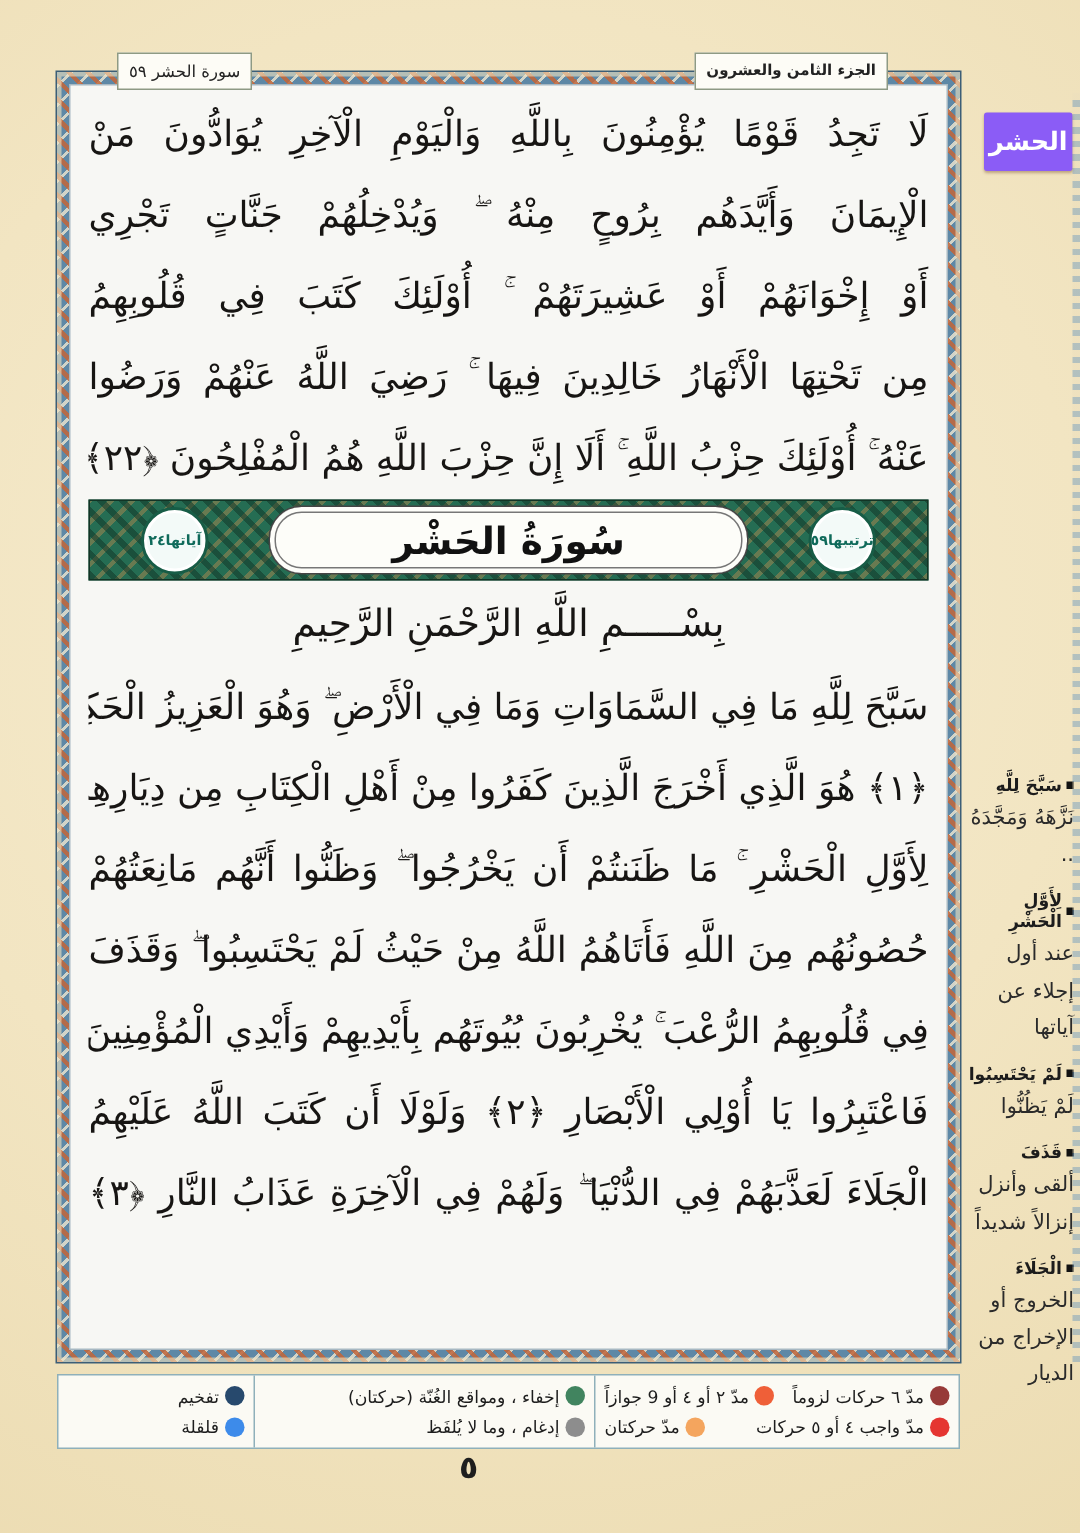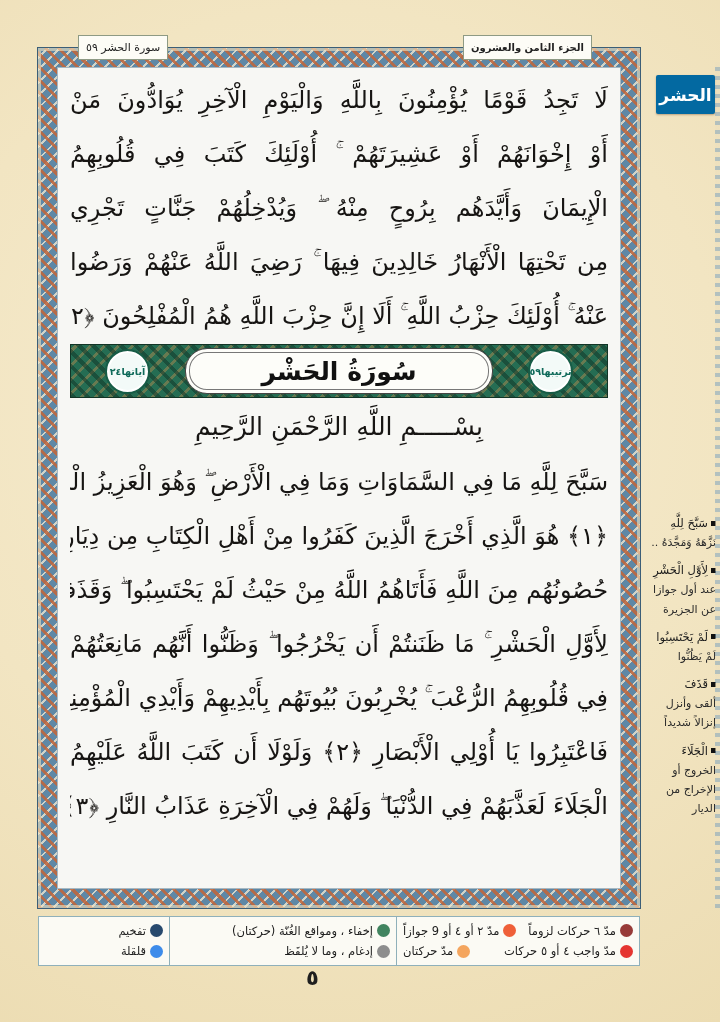--- a/index.html
+++ b/index.html
@@ -7,28 +7,28 @@
     width:720px;height:1022px;position:relative;overflow:hidden;
     background:radial-gradient(circle at 45% 40%, #f6ecd0 0%, #f2e5c2 55%, #ecdcb2 100%);
     font-family:"DejaVu Sans", sans-serif;
     -webkit-font-smoothing:antialiased;
   }
   .page{position:absolute;inset:0;}
 
   
   .surah-tab{
     position:absolute;top:75px;right:5px;width:59px;height:39px;
-    background:#0369a1;color:#fff;display:flex;align-items:center;justify-content:center;
+    background:#8b5cf6;color:#fff;display:flex;align-items:center;justify-content:center;
     font-size:17px;font-weight:bold;border-radius:2px;box-shadow:0 1px 2px rgba(90,40,10,.35);
   }
 
   
   .frame{
     position:absolute;left:38px;top:48px;width:602px;height:860px;box-sizing:border-box;
-    padding:19px;
+    padding:8px;
     background:
       repeating-linear-gradient(45deg, rgba(194,102,58,.85) 0 3px, transparent 3px 9px),
       repeating-linear-gradient(-45deg, rgba(238,230,208,.8) 0 2px, transparent 2px 9px),
       #5e88a6;
     outline:1px solid #3c5e77;
     box-shadow:0 0 0 3px rgba(242,229,194,.6) inset;
   }
   .inner{
     width:100%;height:100%;box-sizing:border-box;background:#f7f7f4;
     border:1px solid #a7b8c2;padding:5px 12px 2px;position:relative;
@@ -76,23 +76,23 @@
   }
   .banner-circle.order{right:34px;}
   .banner-circle.ayat{left:34px;}
 
   
   .margin-notes{
     position:absolute;right:1px;top:516px;width:76px;box-sizing:border-box;
     direction:rtl;text-align:right;padding-right:3px;color:#1c1c1c;
   }
   .note{margin-bottom:11px;}
-  .note-head{font-size:11.5px;font-weight:normal;display:flex;align-items:center;gap:3px;justify-content:flex-start;}
+  .note-head{font-size:11.5px;font-weight:bold;display:flex;align-items:center;gap:3px;justify-content:flex-start;}
   .note-bullet{width:5px;height:5px;background:#111;display:inline-block;flex:none;}
-  .note-gloss{font-size:11px;line-height:1.75;margin-top:3px;color:#2a2a2a;}
+  .note-gloss{font-size:14px;line-height:1.75;margin-top:3px;color:#2a2a2a;}
 
   
   .legend{
     position:absolute;left:38px;top:916px;width:602px;height:50px;box-sizing:border-box;
     background:#fbfaf4;border:1px solid #8fb0ba;direction:rtl;display:flex;
   }
   .legend-cell{
     box-sizing:border-box;display:flex;flex-direction:column;justify-content:space-evenly;
     padding:0 6px;border-left:1px solid #8fb0ba;
   }
@@ -118,22 +118,22 @@
 
   <div class="surah-tab">الحشر</div>
 
   <div class="frame">
     <div class="cartouche surah">سورة الحشر ٥٩</div>
     <div class="cartouche juz">الجزء الثامن والعشرون</div>
 
     <div class="inner">
       <div class="qlines">
         <div class="qline">لَا تَجِدُ قَوْمًا يُؤْمِنُونَ بِاللَّهِ وَالْيَوْمِ الْآخِرِ يُوَادُّونَ مَنْ</div>
+        <div class="qline">الْإِيمَانَ وَأَيَّدَهُم بِرُوحٍ مِنْهُ ۖ وَيُدْخِلُهُمْ جَنَّاتٍ تَجْرِي</div>
         <div class="qline">أَوْ إِخْوَانَهُمْ أَوْ عَشِيرَتَهُمْ ۚ أُوْلَئِكَ كَتَبَ فِي قُلُوبِهِمُ</div>
-        <div class="qline">الْإِيمَانَ وَأَيَّدَهُم بِرُوحٍ مِنْهُ ۖ وَيُدْخِلُهُمْ جَنَّاتٍ تَجْرِي</div>
         <div class="qline">مِن تَحْتِهَا الْأَنْهَارُ خَالِدِينَ فِيهَا ۚ رَضِيَ اللَّهُ عَنْهُمْ وَرَضُوا</div>
         <div class="qline">عَنْهُ ۚ أُوْلَئِكَ حِزْبُ اللَّهِ ۚ أَلَا إِنَّ حِزْبَ اللَّهِ هُمُ الْمُفْلِحُونَ ﴿٢٢﴾</div>
       </div>
 
       <div class="banner">
         <div class="banner-circle order">
           <span>ترتيبها</span>
           <span>٥٩</span>
         </div>
         <div class="banner-cartouche">سُورَةُ الحَشْر</div>
@@ -141,43 +141,43 @@
           <span>آياتها</span>
           <span>٢٤</span>
         </div>
       </div>
 
       <div class="bismillah">بِسْـــــمِ اللَّهِ الرَّحْمَنِ الرَّحِيمِ</div>
 
       <div class="qlines">
         <div class="qline">سَبَّحَ لِلَّهِ مَا فِي السَّمَاوَاتِ وَمَا فِي الْأَرْضِ ۖ وَهُوَ الْعَزِيزُ الْحَكِيمُ</div>
         <div class="qline">﴿١﴾ هُوَ الَّذِي أَخْرَجَ الَّذِينَ كَفَرُوا مِنْ أَهْلِ الْكِتَابِ مِن دِيَارِهِمْ</div>
+        <div class="qline">لِأَوَّلِ الْحَشْرِ ۚ مَا ظَنَنتُمْ أَن يَخْرُجُوا ۖ وَظَنُّوا أَنَّهُم مَانِعَتُهُمْ</div>
         <div class="qline">حُصُونُهُم مِنَ اللَّهِ فَأَتَاهُمُ اللَّهُ مِنْ حَيْثُ لَمْ يَحْتَسِبُوا ۖ وَقَذَفَ</div>
-        <div class="qline">لِأَوَّلِ الْحَشْرِ ۚ مَا ظَنَنتُمْ أَن يَخْرُجُوا ۖ وَظَنُّوا أَنَّهُم مَانِعَتُهُمْ</div>
         <div class="qline">فِي قُلُوبِهِمُ الرُّعْبَ ۚ يُخْرِبُونَ بُيُوتَهُم بِأَيْدِيهِمْ وَأَيْدِي الْمُؤْمِنِينَ</div>
         <div class="qline">فَاعْتَبِرُوا يَا أُوْلِي الْأَبْصَارِ ﴿٢﴾ وَلَوْلَا أَن كَتَبَ اللَّهُ عَلَيْهِمُ</div>
         <div class="qline">الْجَلَاءَ لَعَذَّبَهُمْ فِي الدُّنْيَا ۖ وَلَهُمْ فِي الْآخِرَةِ عَذَابُ النَّارِ ﴿٣﴾</div>
       </div>
     </div>
   </div>
 
   <div class="margin-notes">
     <div class="note">
       <div class="note-head">
         <span class="note-bullet"></span>
         <span>سَبَّحَ لِلَّهِ</span>
       </div>
       <div class="note-gloss">نَزَّهَهُ وَمَجَّدَهُ ..</div>
     </div>
     <div class="note">
       <div class="note-head">
         <span class="note-bullet"></span>
         <span>لِأَوَّلِ الْحَشْرِ</span>
       </div>
-      <div class="note-gloss">عند أول جوازا عن الجزيرة</div>
+      <div class="note-gloss">عند أول إجلاء عن آياتها</div>
     </div>
     <div class="note">
       <div class="note-head">
         <span class="note-bullet"></span>
         <span>لَمْ يَحْتَسِبُوا</span>
       </div>
       <div class="note-gloss">لَمْ يَظُنُّوا</div>
     </div>
     <div class="note">
       <div class="note-head">

